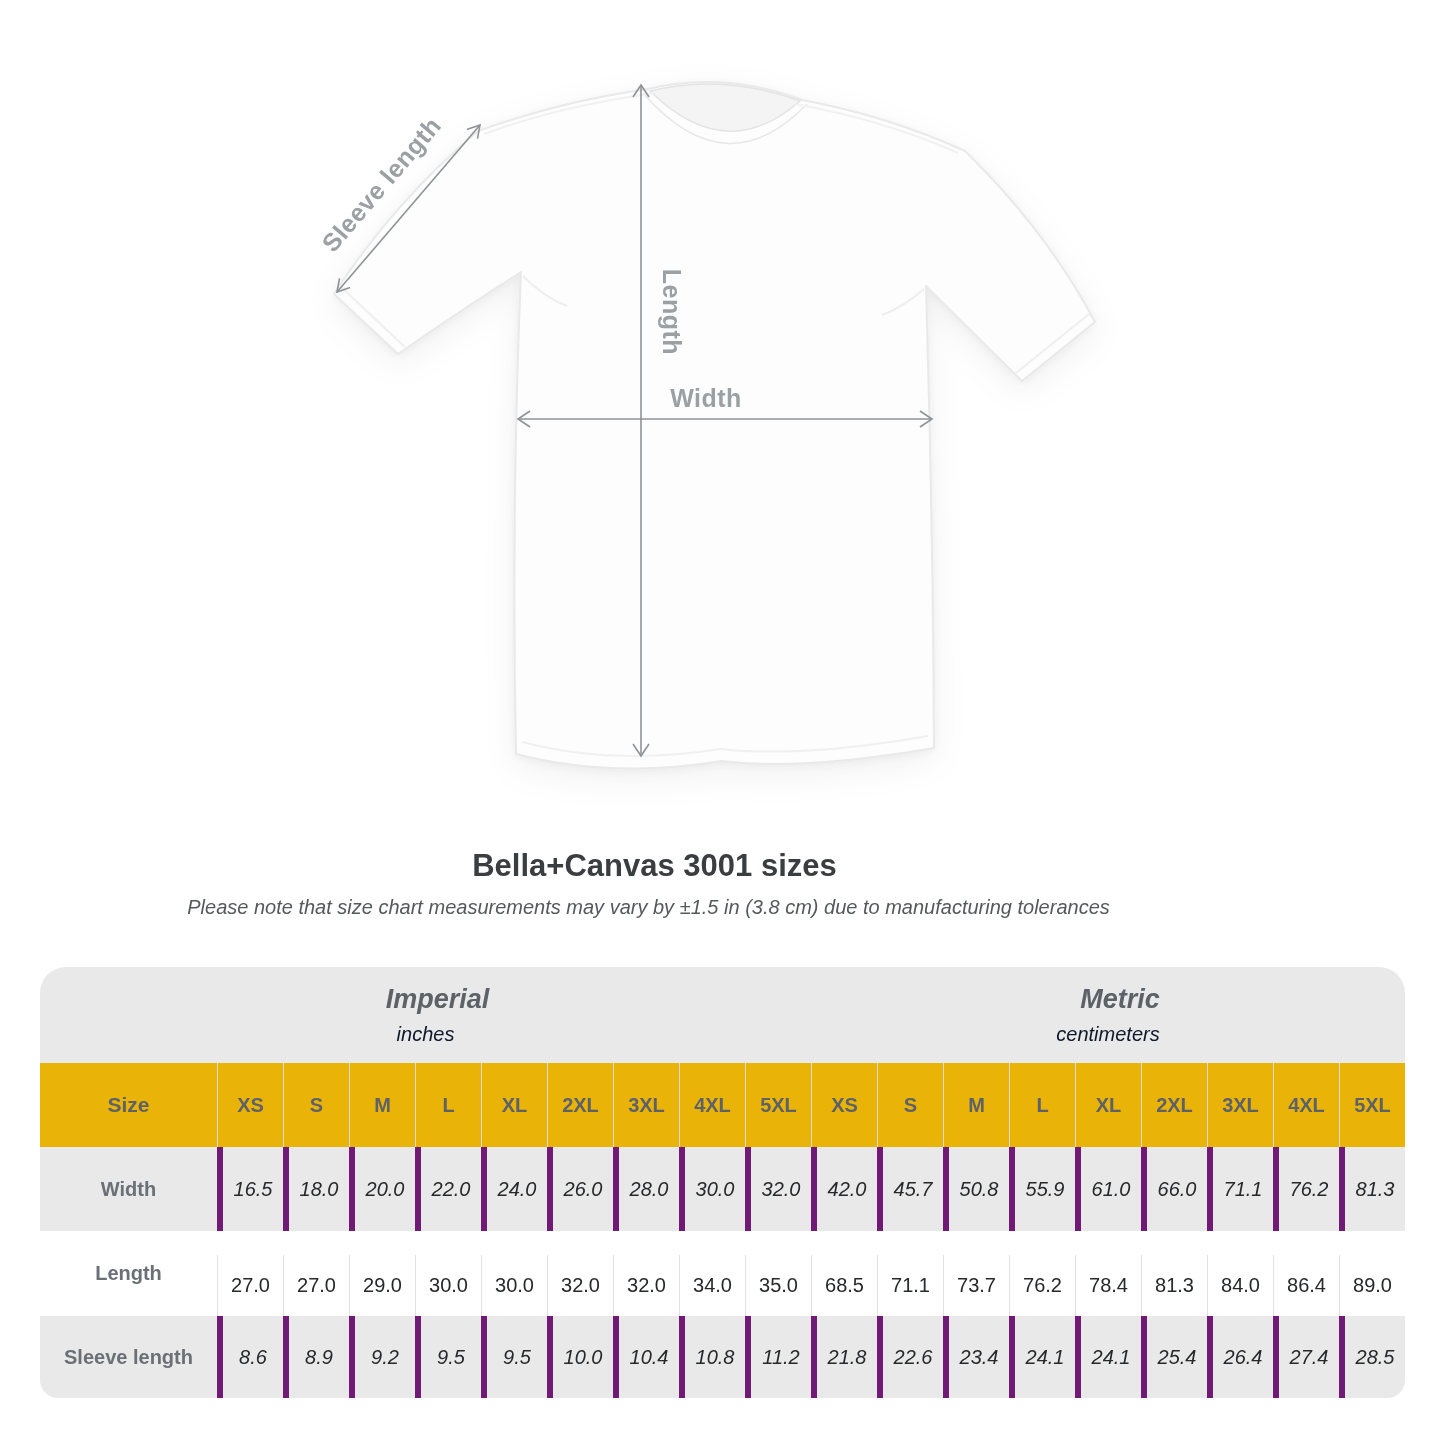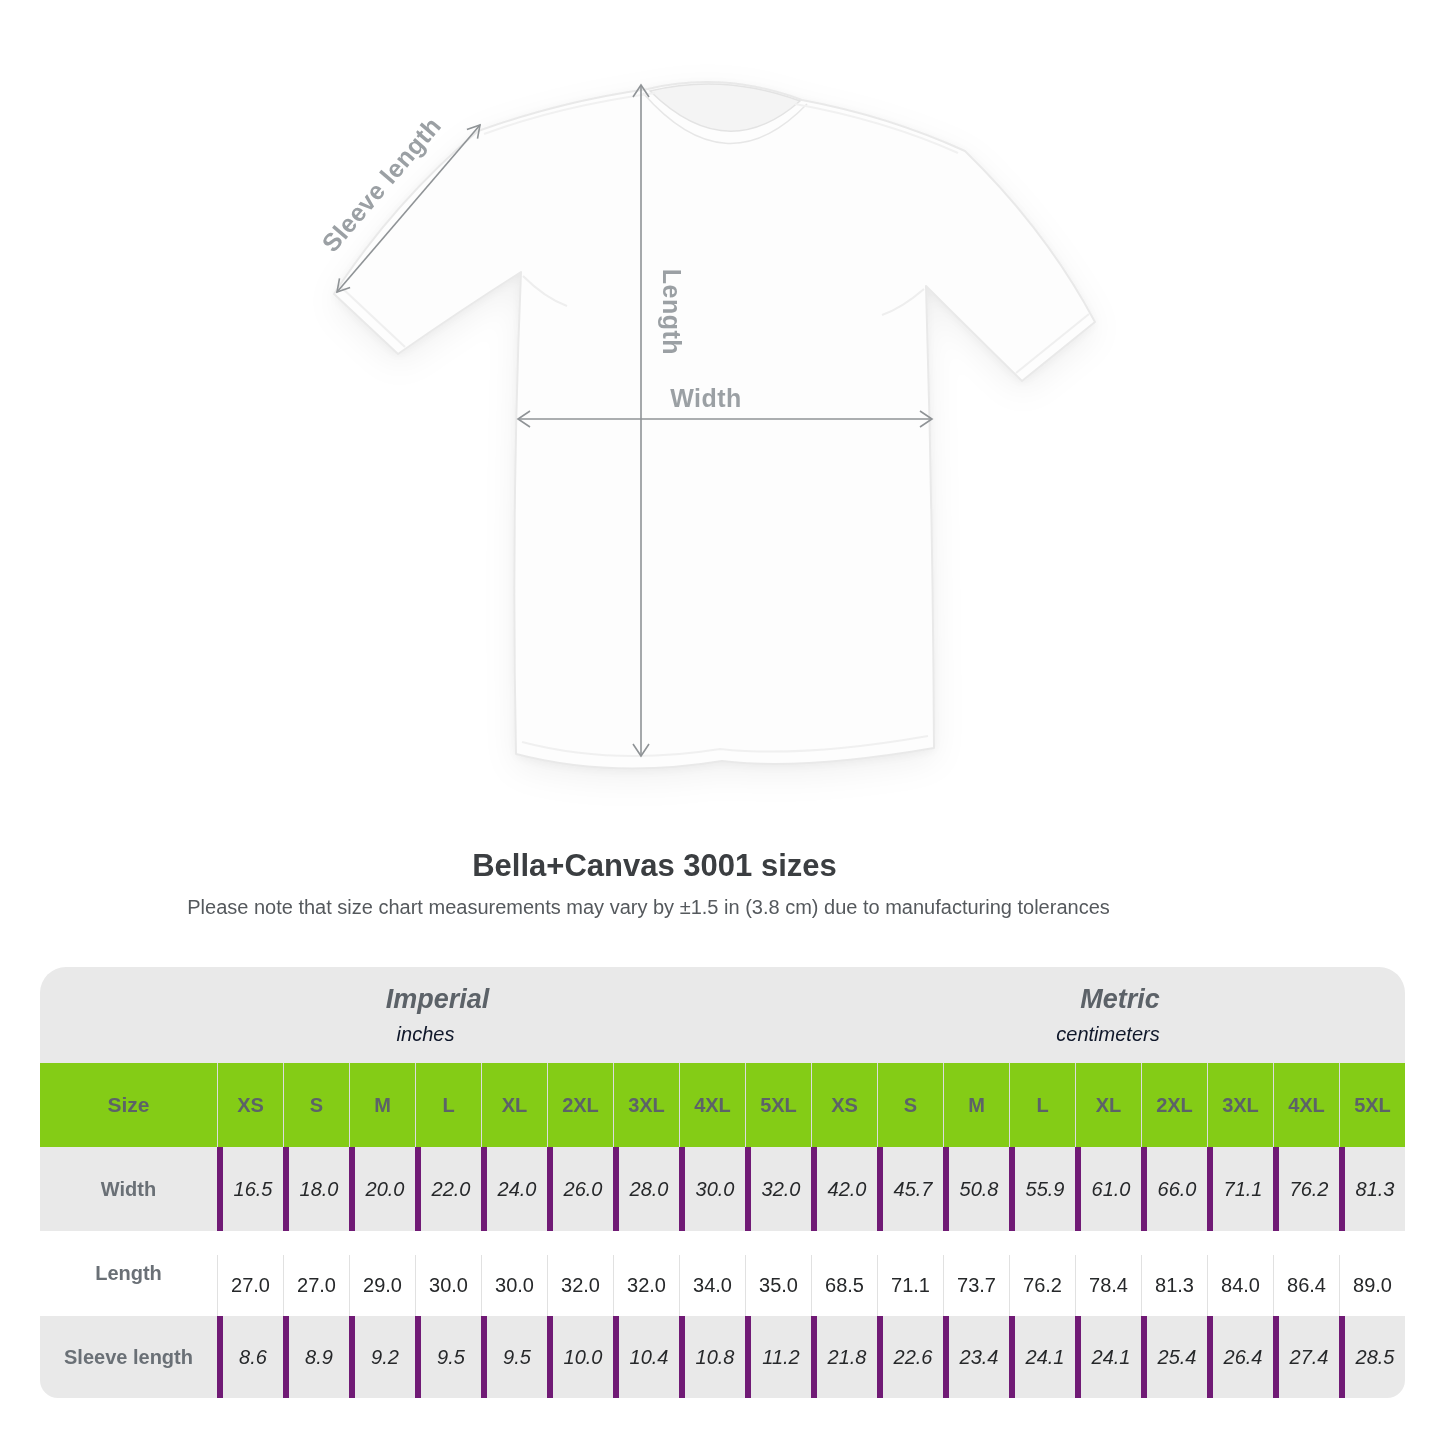--- a/index.html
+++ b/index.html
@@ -15,41 +15,41 @@
     font-size:25px;font-weight:bold;fill:#9ba0a4;letter-spacing:0.5px;
   }
   .arrow{stroke:#8f9396;stroke-width:1.6;fill:none;}
   
   .chart-title{
     position:absolute;left:0;top:848px;width:1309px;text-align:center;
     font-size:31px;font-weight:bold;color:#3b3e41;
   }
   .chart-note{
     position:absolute;left:0;top:896px;width:1297px;text-align:center;
-    font-size:20px;color:#55595d;
+    font-size:20px;font-style:italic;color:#55595d;
   }
   
   .size-table{
     position:absolute;left:40px;top:967px;width:1365px;height:431px;
     border-radius:26px 26px 18px 18px;overflow:hidden;background:#ffffff;
   }
   .t-grid{
     display:grid;width:100%;height:100%;
     grid-template-columns:177px repeat(18, 1fr);
     grid-template-rows:96px 84px 84px 85px 82px;
   }
   .band-cell{
     background:#e9e9e9;display:flex;flex-direction:column;align-items:center;justify-content:center;gap:8px;
   }
   .band-cell.imperial{grid-column:1 / 11;}
   .band-cell.metric{grid-column:11 / 20;}
   .band-title{font-size:27px;font-weight:bold;font-style:italic;color:#5c6268;margin-left:24px;}
   .band-sub{font-size:20px;font-style:italic;color:#0f172a;}
   .hcell{
-    display:flex;align-items:center;justify-content:center;background:#84cc16;
+    display:flex;align-items:center;justify-content:center;background:#eab308;
     font-size:20px;font-weight:bold;color:#5c6268;text-align:right;
   }
   .hcell.corner{font-size:21px;}
   .hcell.sep{border-left:1px solid #dcdcdc;}
   .label-cell{
     display:flex;align-items:center;justify-content:center;
     font-size:20px;font-weight:bold;color:#6a7076;background:#ffffff;
   }
   .vcell{
     display:flex;align-items:center;justify-content:center;

